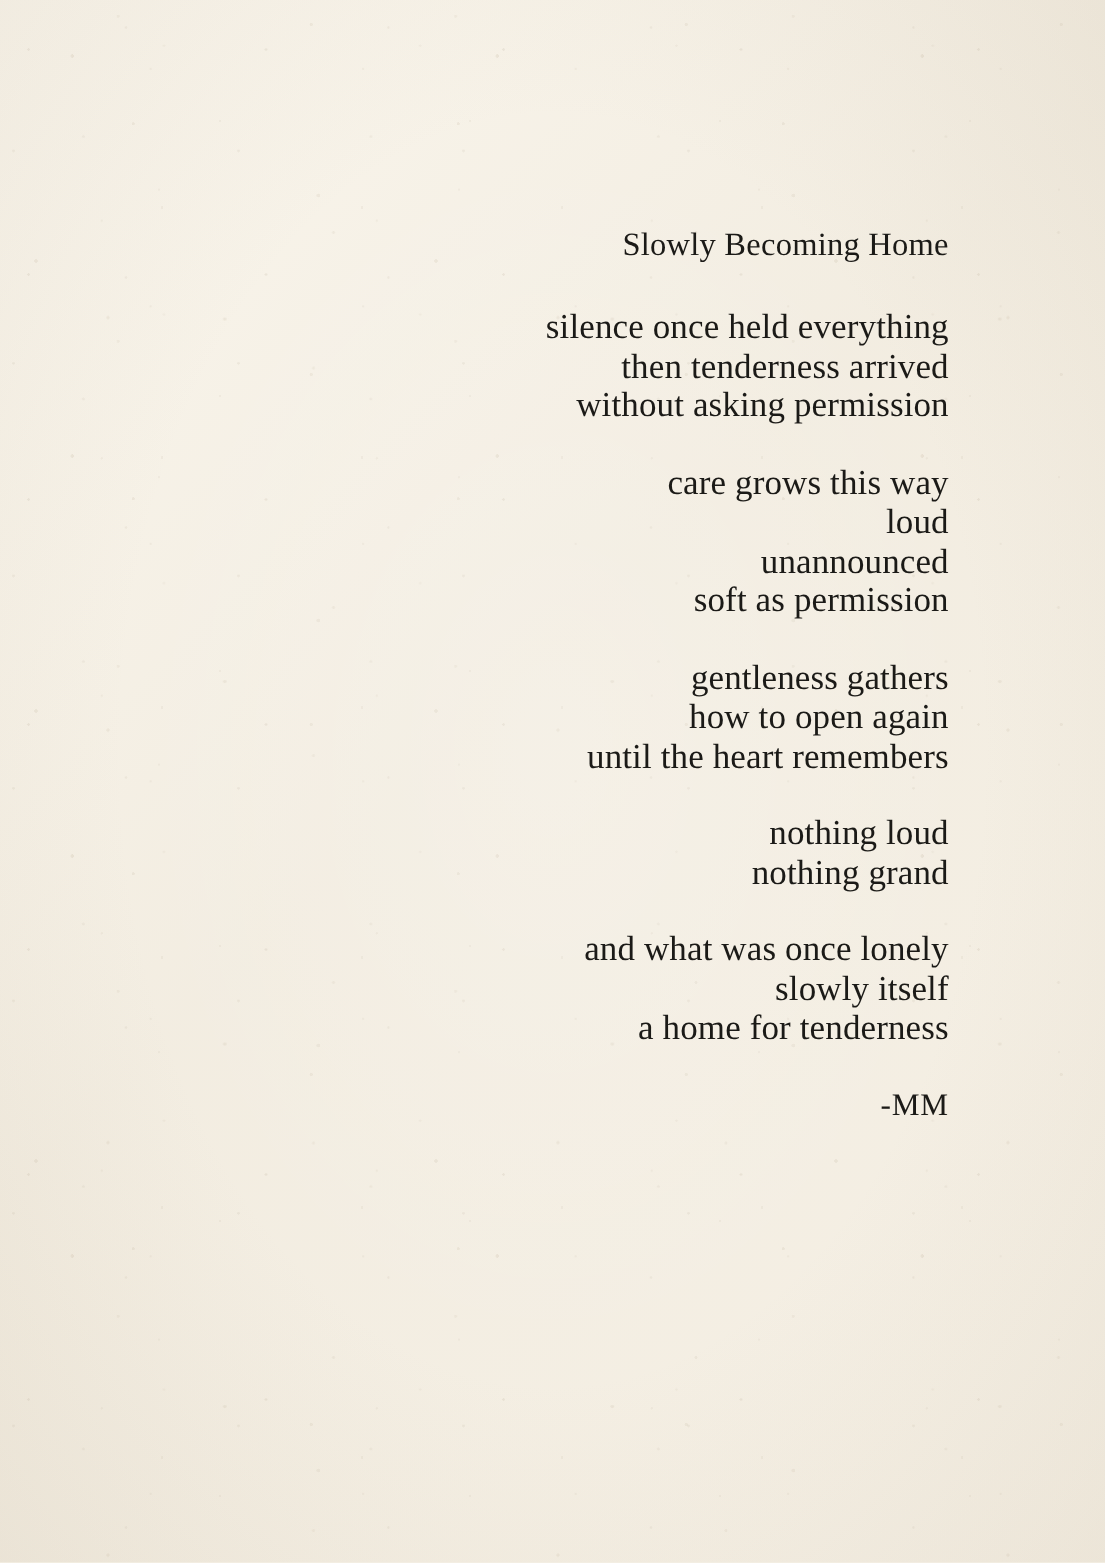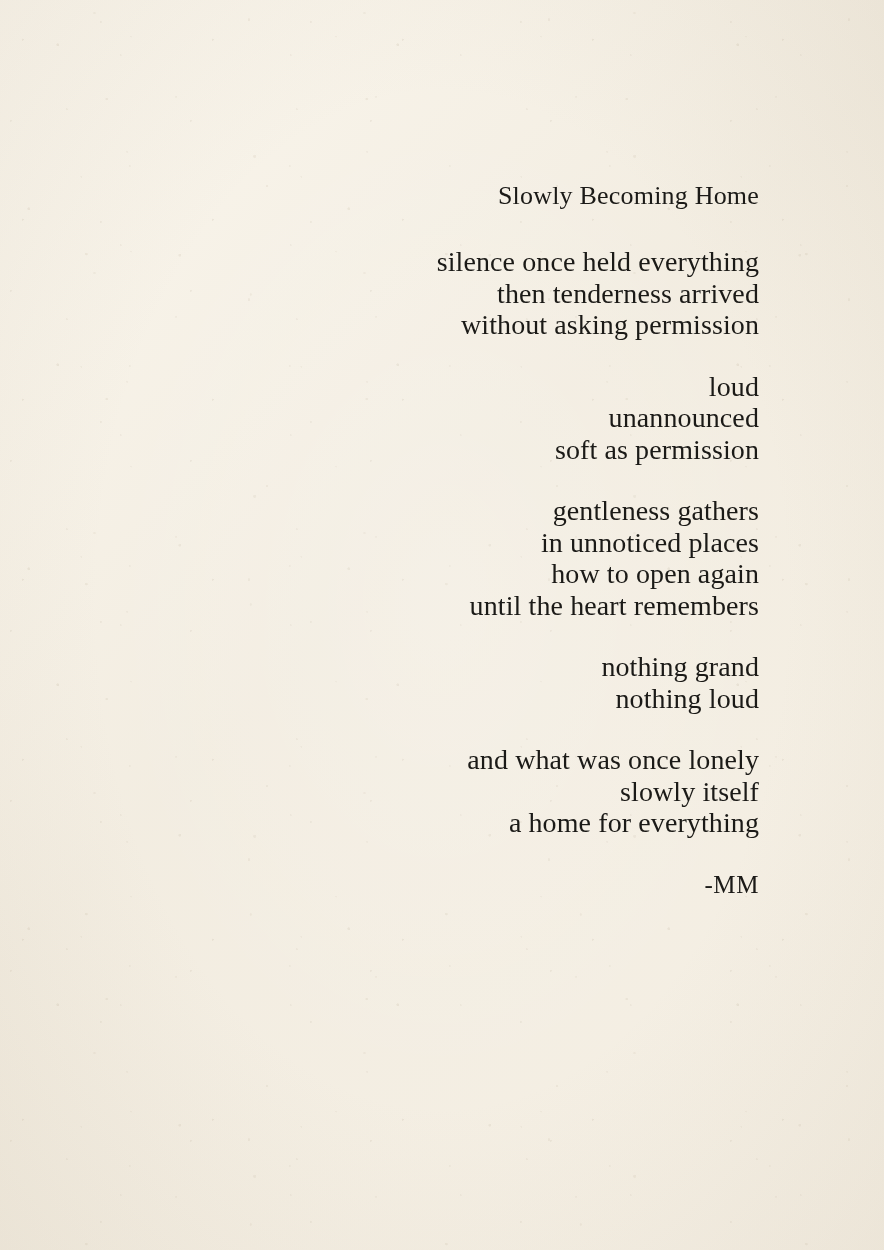--- a/index.html
+++ b/index.html
@@ -111,35 +111,35 @@
 
   <div class="poem" style="color: rgb(27, 26, 23);">
     <h1 class="poem-title">Slowly Becoming Home</h1>
     <div id="stanzas">
         <div class="stanza">
           <div class="line">silence once held everything</div>
           <div class="line">then tenderness arrived</div>
           <div class="line">without asking permission</div>
         </div>
         <div class="stanza">
+          <div class="line">care grows this way</div>
           <div class="line">loud</div>
           <div class="line">unannounced</div>
           <div class="line">soft as permission</div>
         </div>
         <div class="stanza">
           <div class="line">gentleness gathers</div>
-          <div class="line">in unnoticed places</div>
           <div class="line">how to open again</div>
           <div class="line">until the heart remembers</div>
         </div>
         <div class="stanza">
+          <div class="line">nothing loud</div>
           <div class="line">nothing grand</div>
-          <div class="line">nothing loud</div>
         </div>
         <div class="stanza">
           <div class="line">and what was once lonely</div>
           <div class="line">slowly itself</div>
-          <div class="line">a home for everything</div>
+          <div class="line">a home for tenderness</div>
         </div>
       </div>
     <div class="signature">-MM</div>
   </div>
 </div>
 
 </body></html>

